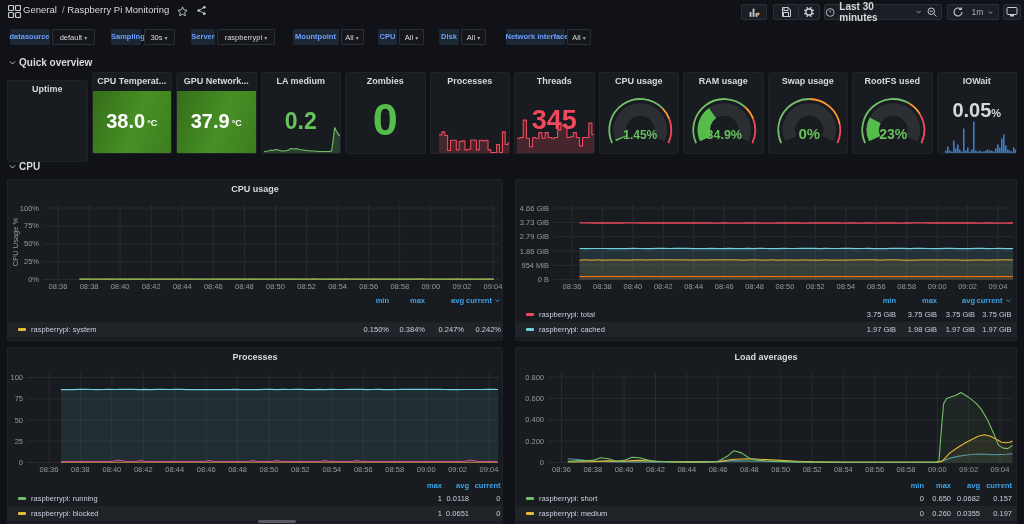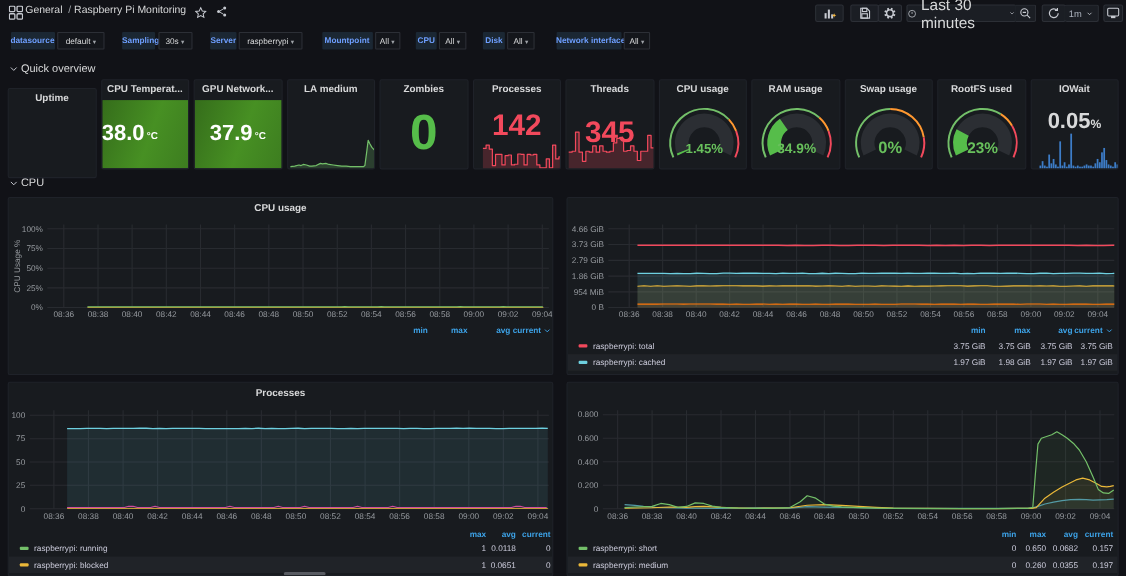--- a/index.html
+++ b/index.html
@@ -1,21 +1,21 @@
 <!DOCTYPE html>
 <html><head><meta charset="utf-8"><style>
 *{margin:0;padding:0;box-sizing:border-box}
 body{width:1024px;height:524px;background:#111217;font-family:"Liberation Sans",sans-serif;overflow:hidden;position:relative}
 .panel{position:absolute;background:#181b1f;border:1px solid #1f2229;border-radius:2px;overflow:hidden}
 .ptitle{position:absolute;left:0;right:0;top:0;height:17px;line-height:18px;text-align:center;font-size:9px;font-weight:bold;color:#d8d9da;white-space:nowrap;overflow:hidden}
 .chip{position:absolute;top:29px;height:16px;line-height:16px;text-align:center;font-size:7.5px;border-radius:1px;white-space:nowrap}
 .chipl{background:#1b2733;color:#6e9fff;font-weight:bold}
 .chipv{background:#14161b;border:1px solid #2c2f36;color:#d8d9da}
 .tbtn{position:absolute;top:4px;height:16px;background:#1b1e24;border:1px solid #2c2f36;border-radius:2px;color:#c7cad1;display:flex;align-items:center;justify-content:center}
-.rowhdr{position:absolute;font-size:10px;font-weight:normal;color:#d8d9da}
+.rowhdr{position:absolute;font-size:10px;font-weight:bold;color:#d8d9da}
 .statname{position:absolute;left:0;right:0;top:3px;text-align:center;font-size:9px;font-weight:bold;color:#d8d9da;white-space:nowrap;overflow:hidden}
 .lgrow{position:absolute;left:0;right:0;height:14.5px;display:flex;align-items:center;font-size:7.5px;color:#ccccdc}
 .lgswatch{width:8px;height:3px;border-radius:1px;margin:0 5px 0 10px;flex:none}
 .lgcell{text-align:right;flex:none}
 .lghdr{position:absolute;height:12px;display:flex;align-items:center;font-size:7.5px;font-weight:bold;color:#3da3e8}
 </style></head><body>
 <div style="position:absolute;left:0;top:0;width:1024px;height:24px">
     <svg width="13" height="13" style="position:absolute;left:8px;top:5px" viewBox="0 0 13 13">
       <rect x="0.5" y="0.5" width="5" height="5" rx="1" fill="none" stroke="#c7cad1" stroke-width="1.2"></rect>
       <rect x="7.5" y="0.5" width="5" height="5" rx="1" fill="none" stroke="#c7cad1" stroke-width="1.2"></rect>
@@ -55,21 +55,21 @@
       <line x1="17.7" y1="14.4" x2="21.4" y2="15.9" stroke="#c7cad1" stroke-width="3.4"></line>
       <line x1="14.4" y1="17.7" x2="15.9" y2="21.4" stroke="#c7cad1" stroke-width="3.4"></line>
       <line x1="9.6" y1="17.7" x2="8.1" y2="21.4" stroke="#c7cad1" stroke-width="3.4"></line>
       <line x1="6.3" y1="14.4" x2="2.6" y2="15.9" stroke="#c7cad1" stroke-width="3.4"></line>
       <line x1="6.3" y1="9.6" x2="2.6" y2="8.1" stroke="#c7cad1" stroke-width="3.4"></line>
       <line x1="9.6" y1="6.3" x2="8.1" y2="2.6" stroke="#c7cad1" stroke-width="3.4"></line>
       <line x1="14.4" y1="6.3" x2="15.9" y2="2.6" stroke="#c7cad1" stroke-width="3.4"></line>
       <line x1="17.7" y1="9.6" x2="21.4" y2="8.1" stroke="#c7cad1" stroke-width="3.4"></line>
     </svg>
   </div>
-<div class="tbtn" style="left:824px;width:100px;font-size:14px;font-weight:normal;color:#d8d9da">
+<div class="tbtn" style="left:824px;width:100px;font-size:10px;font-weight:bold;color:#d8d9da">
 <svg width="11" height="11" viewBox="0 0 24 24" style="margin-right:4px">
       <circle cx="12" cy="12" r="9" fill="none" stroke="#c7cad1" stroke-width="2"></circle>
       <path d="M12 7v5.5" stroke="#c7cad1" stroke-width="2"></path>
     </svg>
 Last 30 minutes<svg width="8" height="8" viewBox="0 0 24 24" style="margin-left:5px">
       <path d="M6 9l6 6 6-6" fill="none" stroke="#c7cad1" stroke-width="2.4"></path>
     </svg></div>
 <div class="tbtn" style="left:923px;width:19px;border-left:none;border-top-left-radius:0;border-bottom-left-radius:0">
     <svg width="12" height="12" viewBox="0 0 24 24">
       <circle cx="10.5" cy="10.5" r="6.5" fill="none" stroke="#c7cad1" stroke-width="2"></circle>
@@ -109,52 +109,54 @@
       <path d="M5 9l7 7 7-7" fill="none" stroke="#c7cad1" stroke-width="2.4"></path>
     </svg>Quick overview</div>
 <div class="rowhdr" style="left:8px;top:161px;display:flex;align-items:center"><svg width="9" height="9" viewBox="0 0 24 24" style="margin-right:2px">
       <path d="M5 9l7 7 7-7" fill="none" stroke="#c7cad1" stroke-width="2.4"></path>
     </svg>CPU</div>
 <div class="panel" style="left:7.0px;top:80px;width:80.5px;height:81.5px">
     <div class="statname">Uptime</div>
   </div>
 <div class="panel" style="left:91.5px;top:72px;width:80.5px;height:81.5px">
     <div class="statname">CPU Temperat...</div>
-    <div style="position:absolute;left:0;right:0;top:18px;bottom:0;background:linear-gradient(110deg,#356d1b 0%,#479023 55%,#3d7d20 100%);display:flex;align-items:center;color:#fff">
+    <div style="position:absolute;left:0;right:0;top:18px;bottom:0;background:linear-gradient(110deg,#356d1b 0%,#479023 55%,#3d7d20 100%);display:flex;align-items:center;justify-content:center;color:#fff">
       <span style="font-size:20px;font-weight:bold">38.0</span>
       <span style="font-size:9px;font-weight:bold;margin-left:2px;margin-top:2px">°C</span>
     </div>
   </div>
 <div class="panel" style="left:176.0px;top:72px;width:80.5px;height:81.5px">
     <div class="statname">GPU Network...</div>
     <div style="position:absolute;left:0;right:0;top:18px;bottom:0;background:linear-gradient(110deg,#356d1b 0%,#479023 55%,#3d7d20 100%);display:flex;align-items:center;justify-content:center;color:#fff">
       <span style="font-size:20px;font-weight:bold">37.9</span>
       <span style="font-size:9px;font-weight:bold;margin-left:2px;margin-top:2px">°C</span>
     </div>
   </div>
 <div class="panel" style="left:260.5px;top:72px;width:80.5px;height:81.5px">
     <div class="statname">LA medium</div>
+    <div style="position:absolute;left:0;right:0;top:26px;height:44px;display:flex;align-items:center;justify-content:center">
+      <span style="font-size:23px;font-weight:bold;color:#65c45a">0.2</span>
+    </div>
     <svg width="81" height="82" viewBox="0 0 81 82" style="position:absolute;left:0;top:0">
       <polygon points="2.0,80.5 2.0,78.5 5.9,78.0 9.8,77.0 11.7,77.5 13.7,76.5 16.6,77.0 19.5,78.0 21.5,78.0 25.4,77.5 29.3,75.5 31.2,76.0 34.2,75.5 37.1,76.5 41.0,77.0 44.9,77.5 48.8,78.0 52.7,78.0 56.6,78.5 60.5,78.5 63.4,78.5 66.3,78.5 68.3,78.5 69.7,77.5 71.2,66.5 72.7,54.5 74.1,57.5 76.1,61.0 78.0,63.0 79.0,63.5 79.0,80.5" fill="#73bf69" fill-opacity="0.22"></polygon>
       <polyline points="2.0,78.5 5.9,78.0 9.8,77.0 11.7,77.5 13.7,76.5 16.6,77.0 19.5,78.0 21.5,78.0 25.4,77.5 29.3,75.5 31.2,76.0 34.2,75.5 37.1,76.5 41.0,77.0 44.9,77.5 48.8,78.0 52.7,78.0 56.6,78.5 60.5,78.5 63.4,78.5 66.3,78.5 68.3,78.5 69.7,77.5 71.2,66.5 72.7,54.5 74.1,57.5 76.1,61.0 78.0,63.0 79.0,63.5" fill="none" stroke="#73bf69" stroke-width="1.1" stroke-opacity="1.0" stroke-linejoin="round"></polyline>
     </svg>
   </div>
 <div class="panel" style="left:345.0px;top:72px;width:80.5px;height:81.5px">
     <div class="statname">Zombies</div>
     <div style="position:absolute;left:0;right:0;top:14px;bottom:0;display:flex;align-items:center;justify-content:center">
       <span style="font-size:45px;font-weight:bold;color:#56bd4a">0</span>
     </div>
   </div>
 <div class="panel" style="left:429.5px;top:72px;width:80.5px;height:81.5px">
     <div class="statname">Processes</div>
     <svg width="81" height="82" viewBox="0 0 81 82" style="position:absolute;left:0;top:0">
       <polygon points="8.0,80.5 8.0,61.9 10.9,61.9 10.9,58.9 13.8,58.9 13.8,62.5 16.6,62.5 16.6,77.5 19.5,77.5 19.5,67.3 22.4,67.3 22.4,67.3 25.3,67.3 25.3,76.9 28.2,76.9 28.2,68.5 31.0,68.5 31.0,67.9 33.9,67.9 33.9,76.9 36.8,76.9 36.8,76.3 39.7,76.3 39.7,67.0 42.6,67.0 42.6,67.3 45.4,67.3 45.4,76.9 48.3,76.9 48.3,67.3 51.2,67.3 51.2,67.9 54.1,67.9 54.1,67.3 57.0,67.3 57.0,76.9 59.8,76.9 59.8,79.6 62.7,79.6 62.7,79.6 65.6,79.6 65.6,71.5 68.5,71.5 68.5,79.6 71.4,79.6 71.4,58.9 74.2,58.9 74.2,71.5 77.1,71.5 77.1,69.7 80.0,69.7 80.0,80.5" fill="#f2495c" fill-opacity="0.22"></polygon>
       <polyline points="8.0,61.9 10.9,61.9 10.9,58.9 13.8,58.9 13.8,62.5 16.6,62.5 16.6,77.5 19.5,77.5 19.5,67.3 22.4,67.3 22.4,67.3 25.3,67.3 25.3,76.9 28.2,76.9 28.2,68.5 31.0,68.5 31.0,67.9 33.9,67.9 33.9,76.9 36.8,76.9 36.8,76.3 39.7,76.3 39.7,67.0 42.6,67.0 42.6,67.3 45.4,67.3 45.4,76.9 48.3,76.9 48.3,67.3 51.2,67.3 51.2,67.9 54.1,67.9 54.1,67.3 57.0,67.3 57.0,76.9 59.8,76.9 59.8,79.6 62.7,79.6 62.7,79.6 65.6,79.6 65.6,71.5 68.5,71.5 68.5,79.6 71.4,79.6 71.4,58.9 74.2,58.9 74.2,71.5 77.1,71.5 77.1,69.7 80.0,69.7" fill="none" stroke="#f2495c" stroke-width="1.1" stroke-opacity="1.0" stroke-linejoin="round"></polyline>
     </svg>
-    <div style="position:absolute;left:0;right:0;top:26px;text-align:center"><span style="font-size:27px;font-weight:bold;color:#f2495c">142</span></div>
   </div>
 <div class="panel" style="left:514.0px;top:72px;width:80.5px;height:81.5px">
     <div class="statname">Threads</div>
     <svg width="81" height="82" viewBox="0 0 81 82" style="position:absolute;left:0;top:0">
       <polygon points="2.0,80.5 2.0,65.3 5.1,65.3 5.1,64.5 8.2,64.5 8.2,47.1 11.4,47.1 11.4,65.3 14.5,65.3 14.5,73.7 17.6,73.7 17.6,64.5 20.7,64.5 20.7,65.3 23.8,65.3 23.8,59.6 27.0,59.6 27.0,65.3 30.1,65.3 30.1,59.6 33.2,59.6 33.2,64.5 36.3,64.5 36.3,65.3 39.4,65.3 39.4,64.5 42.6,64.5 42.6,56.9 45.7,56.9 45.7,52.8 48.8,52.8 48.8,53.1 51.9,53.1 51.9,64.5 55.0,64.5 55.0,63.8 58.2,63.8 58.2,59.6 61.3,59.6 61.3,64.5 64.4,64.5 64.4,72.9 67.5,72.9 67.5,64.5 70.6,64.5 70.6,64.5 73.8,64.5 73.8,50.1 76.9,50.1 76.9,61.5 80.0,61.5 80.0,80.5" fill="#f2495c" fill-opacity="0.22"></polygon>
       <polyline points="2.0,65.3 5.1,65.3 5.1,64.5 8.2,64.5 8.2,47.1 11.4,47.1 11.4,65.3 14.5,65.3 14.5,73.7 17.6,73.7 17.6,64.5 20.7,64.5 20.7,65.3 23.8,65.3 23.8,59.6 27.0,59.6 27.0,65.3 30.1,65.3 30.1,59.6 33.2,59.6 33.2,64.5 36.3,64.5 36.3,65.3 39.4,65.3 39.4,64.5 42.6,64.5 42.6,56.9 45.7,56.9 45.7,52.8 48.8,52.8 48.8,53.1 51.9,53.1 51.9,64.5 55.0,64.5 55.0,63.8 58.2,63.8 58.2,59.6 61.3,59.6 61.3,64.5 64.4,64.5 64.4,72.9 67.5,72.9 67.5,64.5 70.6,64.5 70.6,64.5 73.8,64.5 73.8,50.1 76.9,50.1 76.9,61.5 80.0,61.5" fill="none" stroke="#f2495c" stroke-width="1.1" stroke-opacity="1.0" stroke-linejoin="round"></polyline>
     </svg>
     <div style="position:absolute;left:0;right:0;top:32px;text-align:center"><span style="font-size:27px;font-weight:bold;color:#f2495c">345</span></div>
   </div>
 <div class="panel" style="left:598.5px;top:72px;width:80.5px;height:81.5px">
@@ -291,20 +293,28 @@
       <polyline points="71.5,99.4 486.0,99.4" fill="none" stroke="#eab839" stroke-width="0.8" stroke-opacity="1.0" stroke-linejoin="round"></polyline>
       <polyline points="71.5,98.9 74.5,98.8 77.5,98.9 80.5,98.9 83.5,98.9 86.5,98.9 89.5,98.9 92.5,98.9 95.5,98.8 98.5,98.8 101.5,98.8 104.5,98.8 107.5,98.9 110.5,98.9 113.5,98.9 116.5,98.8 119.5,98.9 122.5,98.9 125.5,98.8 128.5,98.9 131.5,98.9 134.5,98.8 137.5,98.9 140.5,98.9 143.5,98.8 146.5,98.8 149.5,98.9 152.5,98.9 155.5,98.9 158.5,98.8 161.5,98.8 164.5,98.8 167.5,98.8 170.5,98.8 173.5,98.9 176.5,98.9 179.5,98.8 182.5,98.8 185.5,98.9 188.5,98.9 191.5,98.9 194.5,98.9 197.5,98.9 200.5,98.9 203.5,98.9 206.5,98.9 209.5,98.8 212.5,98.9 215.5,98.9 218.5,98.8 221.5,98.9 224.5,98.9 227.5,98.8 230.5,98.9 233.5,98.9 236.5,98.8 239.5,98.9 242.5,98.8 245.5,98.8 248.5,98.8 251.5,98.9 254.5,98.9 257.5,98.9 260.5,98.9 263.5,98.9 266.5,98.9 269.5,98.9 272.5,98.9 275.5,98.8 278.5,98.9 281.5,98.9 284.5,98.8 287.5,98.9 290.5,98.9 293.5,98.9 296.5,98.8 299.5,98.9 302.5,98.9 305.5,98.6 308.5,98.9 311.5,98.8 314.5,98.9 317.5,98.9 320.5,98.9 323.5,98.9 326.5,98.8 329.5,98.8 332.5,98.8 335.5,98.9 338.5,98.6 341.5,98.9 344.5,98.9 347.5,98.8 350.5,98.8 353.5,98.8 356.5,98.9 359.5,98.9 362.5,98.8 365.5,98.8 368.5,98.8 371.5,98.9 374.5,98.8 377.5,98.8 380.5,98.9 383.5,98.9 386.5,98.8 389.5,98.9 392.5,98.8 395.5,98.9 398.5,98.8 401.5,98.9 404.5,98.8 407.5,98.9 410.5,98.6 413.5,98.8 416.5,98.9 419.5,98.9 422.5,98.8 425.5,98.9 428.5,98.9 431.5,98.9 434.5,98.9 437.5,98.9 440.5,98.8 443.5,98.9 446.5,98.9 449.5,98.6 452.5,98.9 455.5,98.9 458.5,98.9 461.5,98.8 464.5,98.9 467.5,98.9 470.5,98.9 473.5,98.9 476.5,98.8 479.5,98.8 482.5,98.8 485.5,98.8" fill="none" stroke="#73bf69" stroke-width="1.0" stroke-opacity="1.0" stroke-linejoin="round"></polyline>
     </svg>
     <div class="lghdr" style="left:0;right:0;top:115px;height:11px">
       <div style="position:absolute;right:113px;text-align:right">min</div>
       <div style="position:absolute;right:77px;text-align:right">max</div>
       <div style="position:absolute;right:38px;text-align:right">avg</div>
       <div style="position:absolute;right:1px;text-align:right">current <svg width="7" height="7" viewBox="0 0 24 24" style="vertical-align:-1px">
           <path d="M5 9l7 7 7-7" fill="none" stroke="#3da3e8" stroke-width="3"></path>
         </svg></div>
+    </div>
+    <div class="lgrow" style="top:142.0px;background:rgba(204,204,220,0.05);height:14.5px">
+      <div class="lgswatch" style="background:#eab839"></div>
+      <div style="white-space:nowrap">raspberrypi: system</div>
+      <div class="lgcell" style="position:absolute;right:113px">0.150%</div>
+      <div class="lgcell" style="position:absolute;right:77px">0.384%</div>
+      <div class="lgcell" style="position:absolute;right:38px">0.247%</div>
+      <div class="lgcell" style="position:absolute;right:1px">0.242%</div>
     </div>
     <div class="lgrow" style="top:156.5px;height:14.5px">
       <div style="white-space:nowrap">raspberrypi: iowait</div>
       <div class="lgcell" style="position:absolute;right:113px">0.400%</div>
       <div class="lgcell" style="position:absolute;right:77px">1.19%</div>
       <div class="lgcell" style="position:absolute;right:38px">0.465%</div>
       <div class="lgcell" style="position:absolute;right:1px">0.491%</div>
     </div>
   </div>
 <div class="panel" style="left:515px;top:179px;width:502px;height:162px">
@@ -454,20 +464,21 @@
     <div class="lgrow" style="top:158.0px;background:rgba(204,204,220,0.05);height:14.5px">
       <div class="lgswatch" style="background:#eab839"></div>
       <div style="white-space:nowrap">raspberrypi: blocked</div>
       <div class="lgcell" style="position:absolute;right:60px">1</div>
       <div class="lgcell" style="position:absolute;right:33px">0.0651</div>
       <div class="lgcell" style="position:absolute;right:1.5px">0</div>
     </div>
     <div style="position:absolute;left:250px;top:171.5px;width:38px;height:3.5px;border-radius:2px;background:#585b62"></div>
   </div>
 <div class="panel" style="left:515px;top:347px;width:502px;height:177px">
+    <div class="ptitle">Load averages</div>
     <svg width="502" height="177" viewBox="0 0 502 177" style="position:absolute;left:0;top:0" font-family="Liberation Sans, sans-serif">
       <line x1="32" y1="29.0" x2="497" y2="29.0" stroke="#282b30" stroke-width="1"></line>
       <line x1="32" y1="50.4" x2="497" y2="50.4" stroke="#282b30" stroke-width="1"></line>
       <line x1="32" y1="71.8" x2="497" y2="71.8" stroke="#282b30" stroke-width="1"></line>
       <line x1="32" y1="93.1" x2="497" y2="93.1" stroke="#282b30" stroke-width="1"></line>
       <line x1="32" y1="114.5" x2="497" y2="114.5" stroke="#282b30" stroke-width="1"></line>
       <line x1="45.5" y1="25" x2="45.5" y2="114.5" stroke="#282b30" stroke-width="1"></line>
       <line x1="76.8" y1="25" x2="76.8" y2="114.5" stroke="#282b30" stroke-width="1"></line>
       <line x1="108.1" y1="25" x2="108.1" y2="114.5" stroke="#282b30" stroke-width="1"></line>
       <line x1="139.5" y1="25" x2="139.5" y2="114.5" stroke="#282b30" stroke-width="1"></line>

